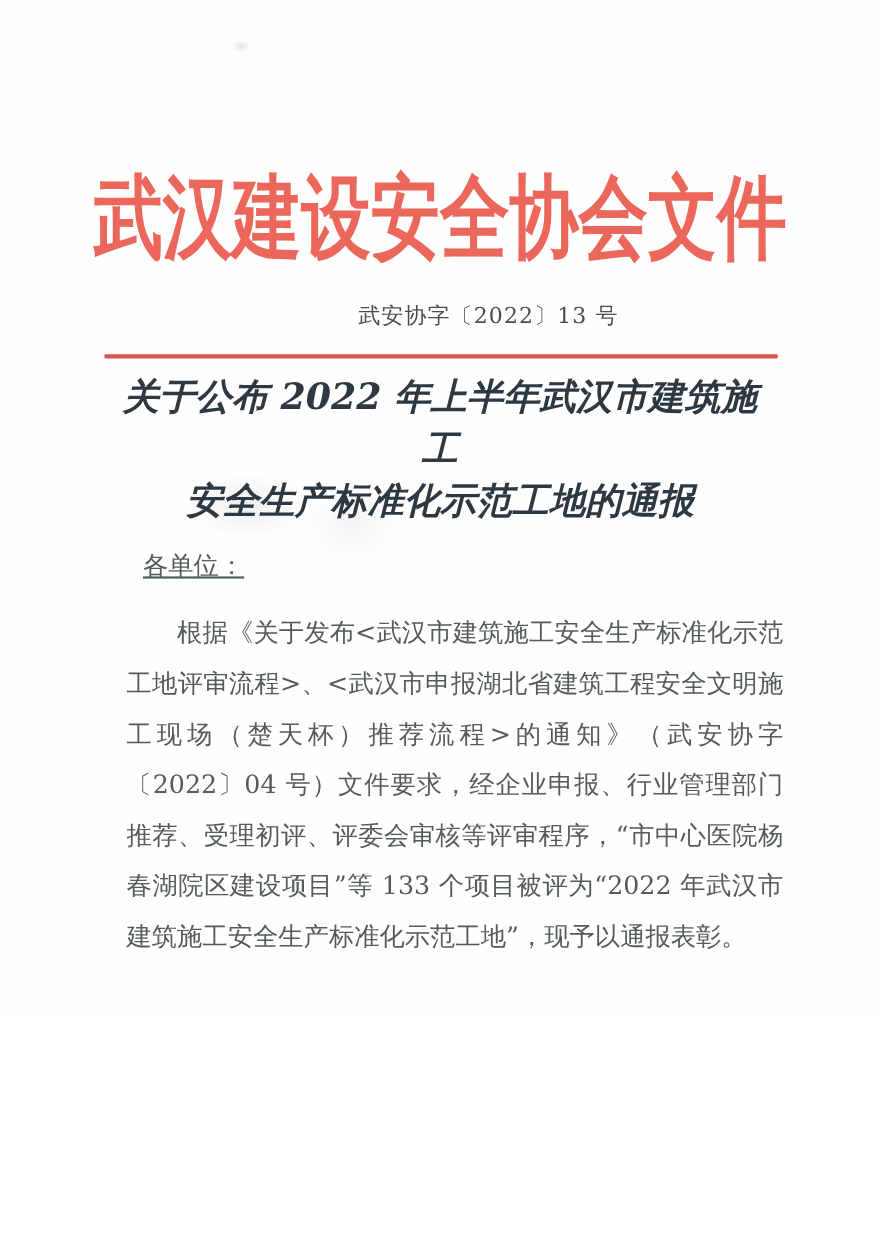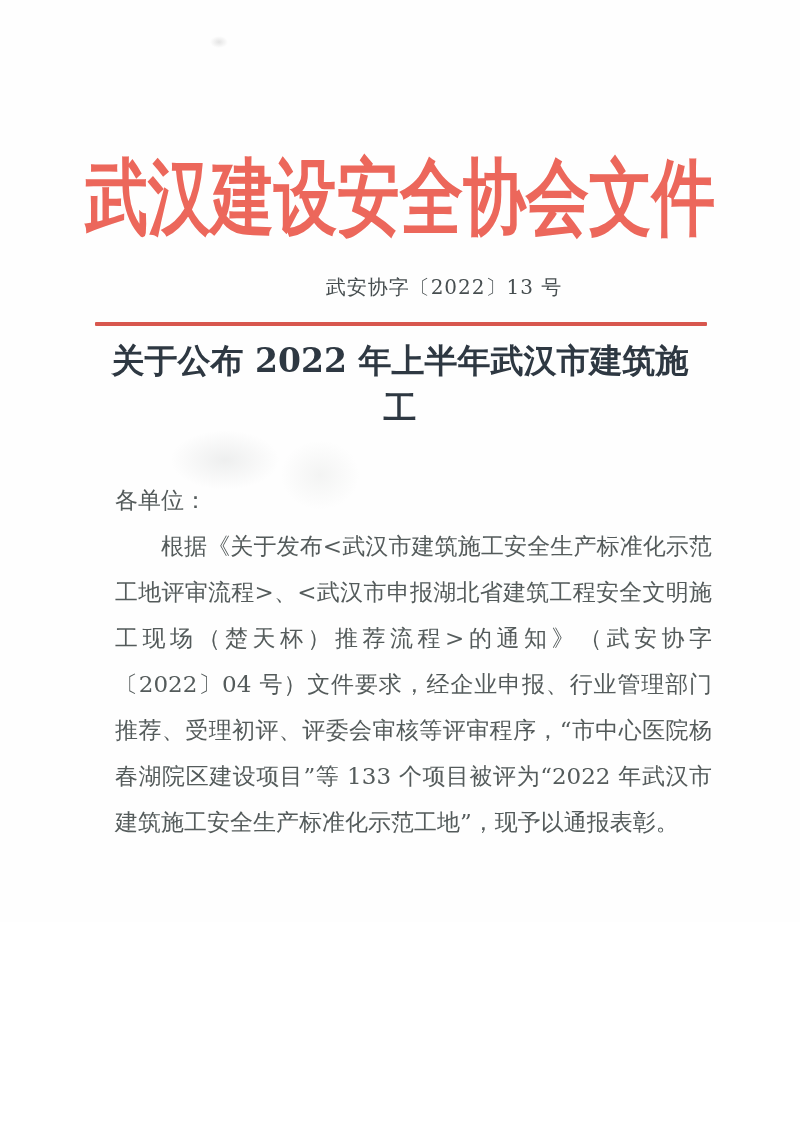--- a/index.html
+++ b/index.html
@@ -73,35 +73,37 @@
   .doc-title {
     position: absolute;
     top: 337px;
     left: 100px;
     width: 600px;
     text-align: center;
     font-size: 33px;
     line-height: 47px;
     font-weight: bold;
     color: #2e3842;
+    font-style: italic;
   }
 
   .body-block {
     position: absolute;
     top: 477px;
     left: 115px;
     width: 597px;
     font-size: 23px;
     line-height: 46px;
     color: #545b5b;
     text-align: justify;
     text-justify: inter-ideograph;
   }
   .salutation {
-    margin: 0;
+    margin: 15px;
+    text-decoration: underline;
   }
   .paragraph {
     margin: 0;
     text-indent: 2em;
   }
 
   .page-footer {
     position: absolute;
     top: 1046px;
     left: 0;
@@ -122,20 +124,21 @@
   <div class="smudge smudge-3"></div>
 
   <div class="red-header">武汉建设安全协会文件</div>
 
   <div class="doc-number">武安协字〔2022〕13 号</div>
 
   <div class="red-divider"></div>
 
   <div class="doc-title">
     <div>关于公布 2022 年上半年武汉市建筑施工</div>
+    <div>安全生产标准化示范工地的通报</div>
   </div>
 
   <div class="body-block">
     <p class="salutation">各单位：</p>
     <p class="paragraph">根据《关于发布&lt;武汉市建筑施工安全生产标准化示范工地评审流程&gt;、&lt;武汉市申报湖北省建筑工程安全文明施工现场（楚天杯）推荐流程&gt;的通知》（武安协字〔2022〕04 号）文件要求，经企业申报、行业管理部门推荐、受理初评、评委会审核等评审程序，“市中心医院杨春湖院区建设项目”等 133 个项目被评为“2022 年武汉市建筑施工安全生产标准化示范工地”，现予以通报表彰。</p>
   </div>
 
   <div class="page-footer">第 1 页 共 15 页</div>
 
 </div>

